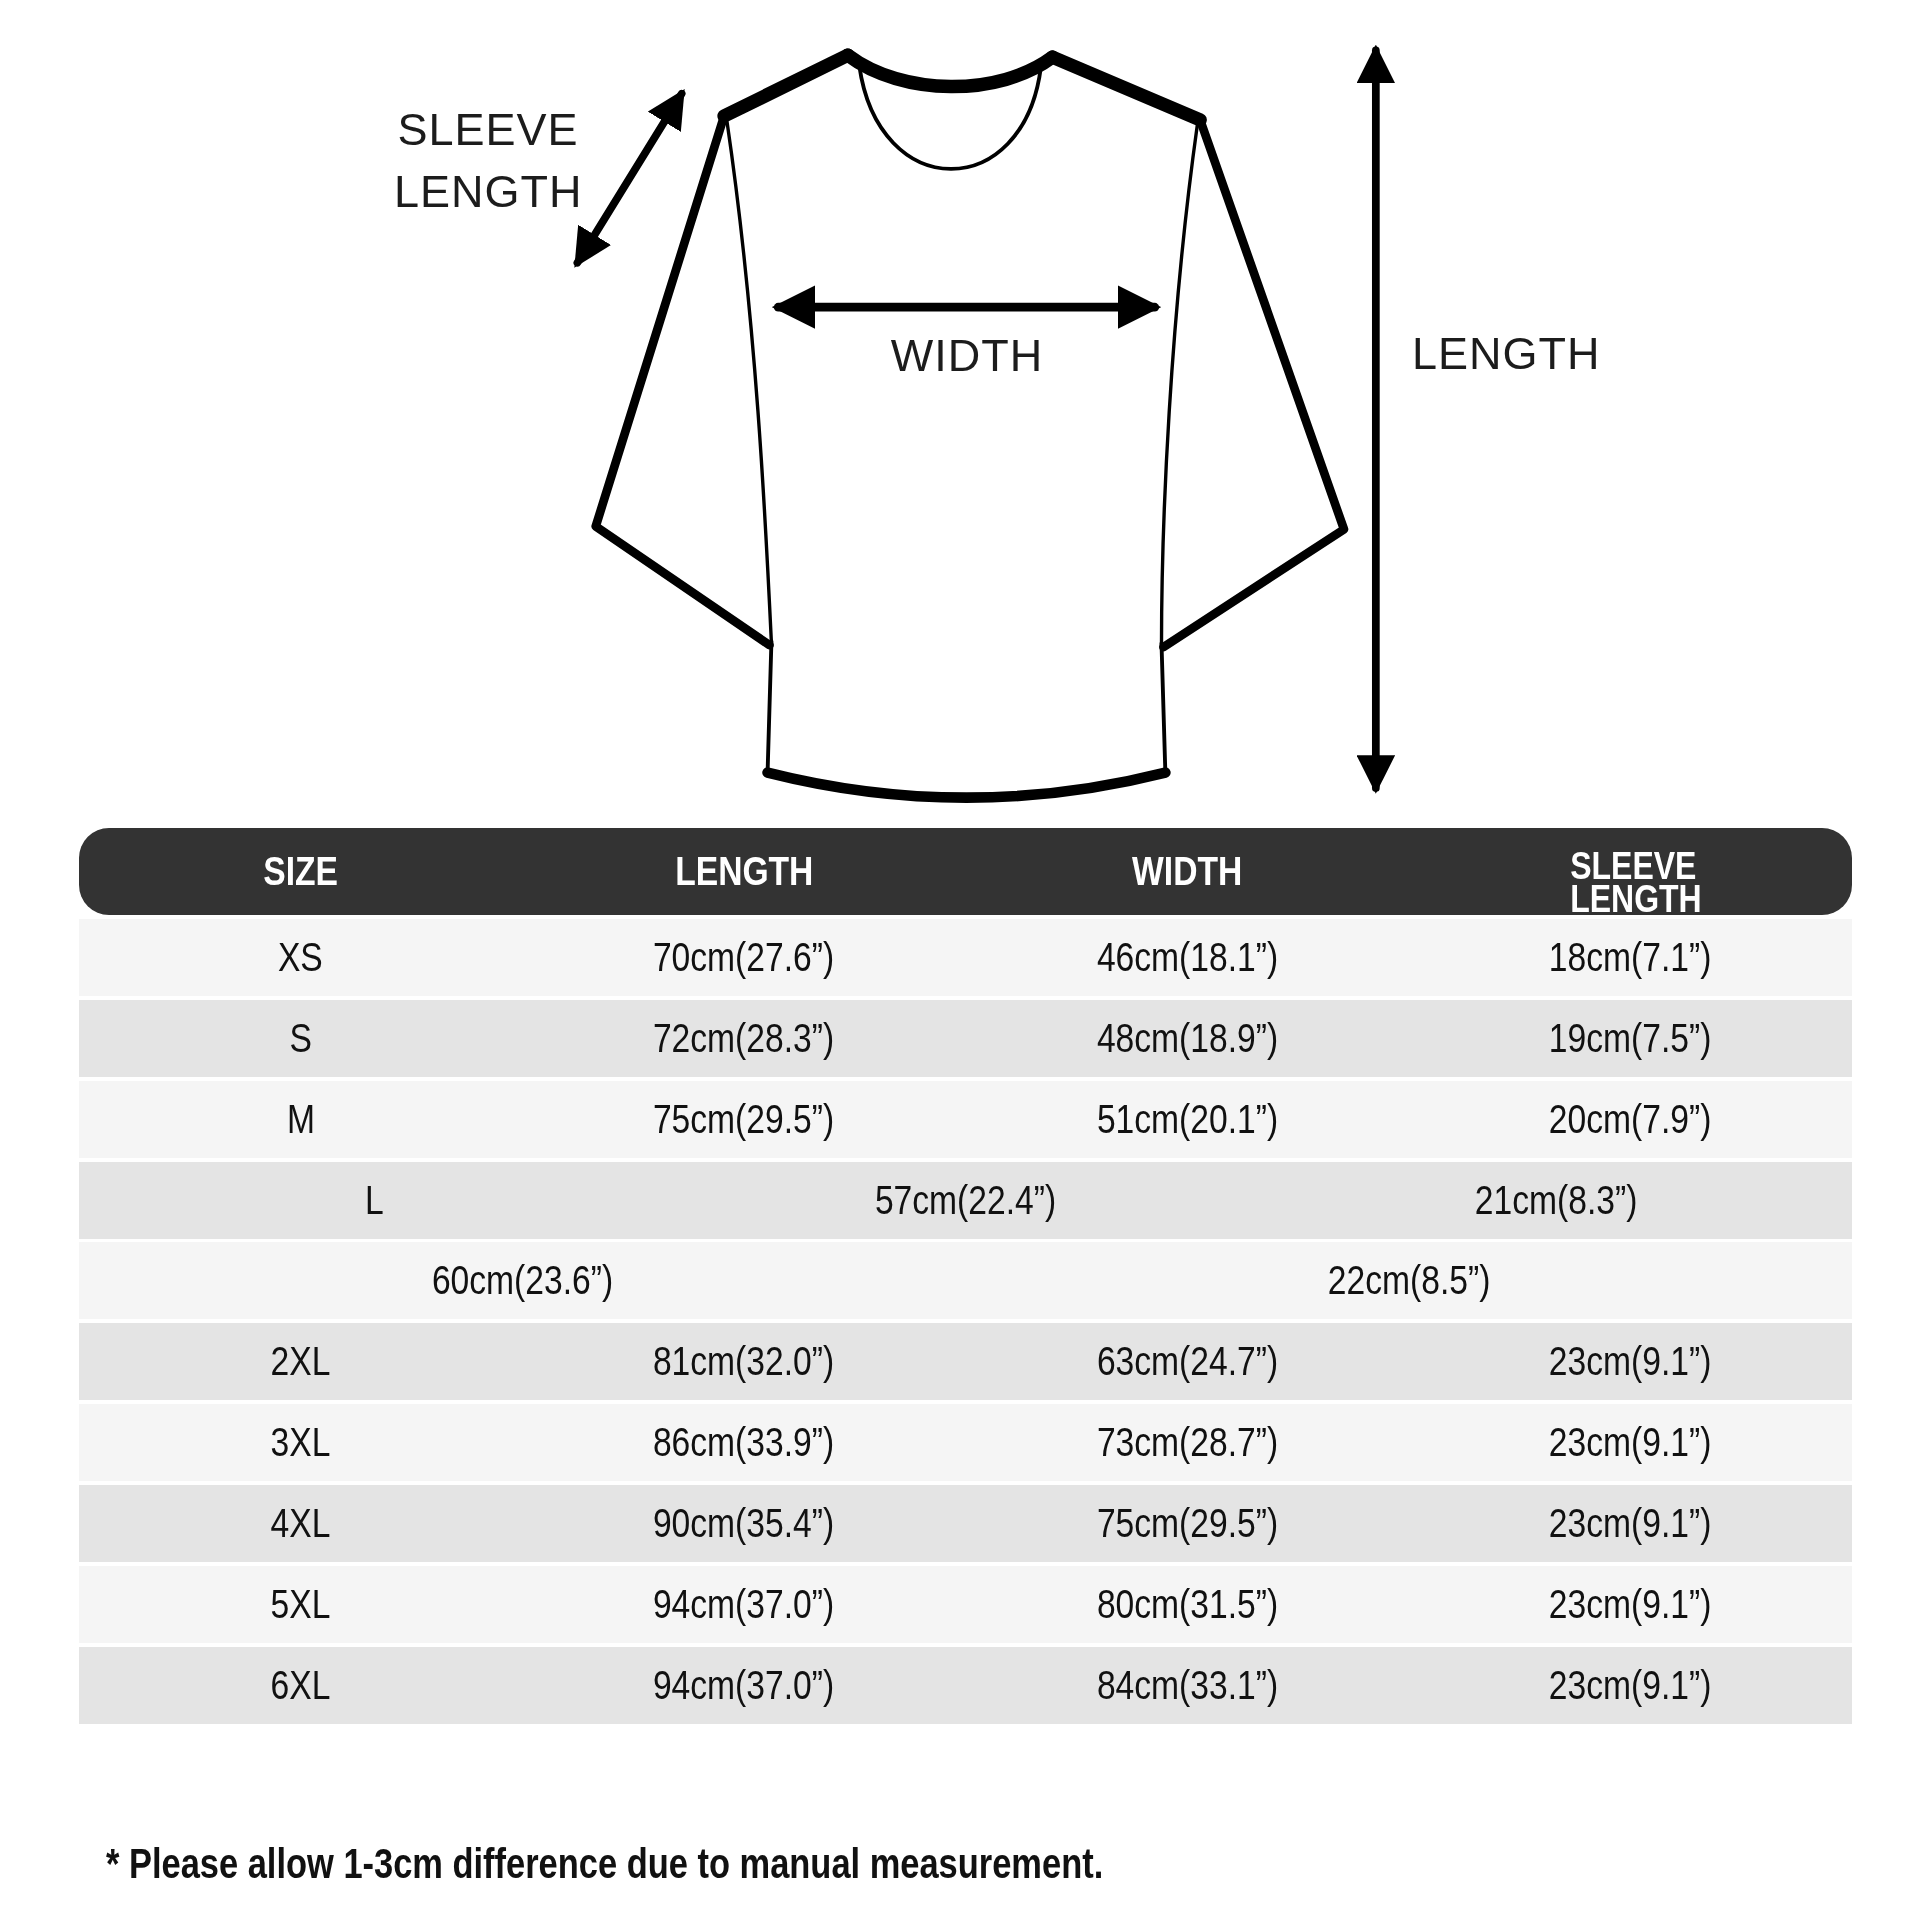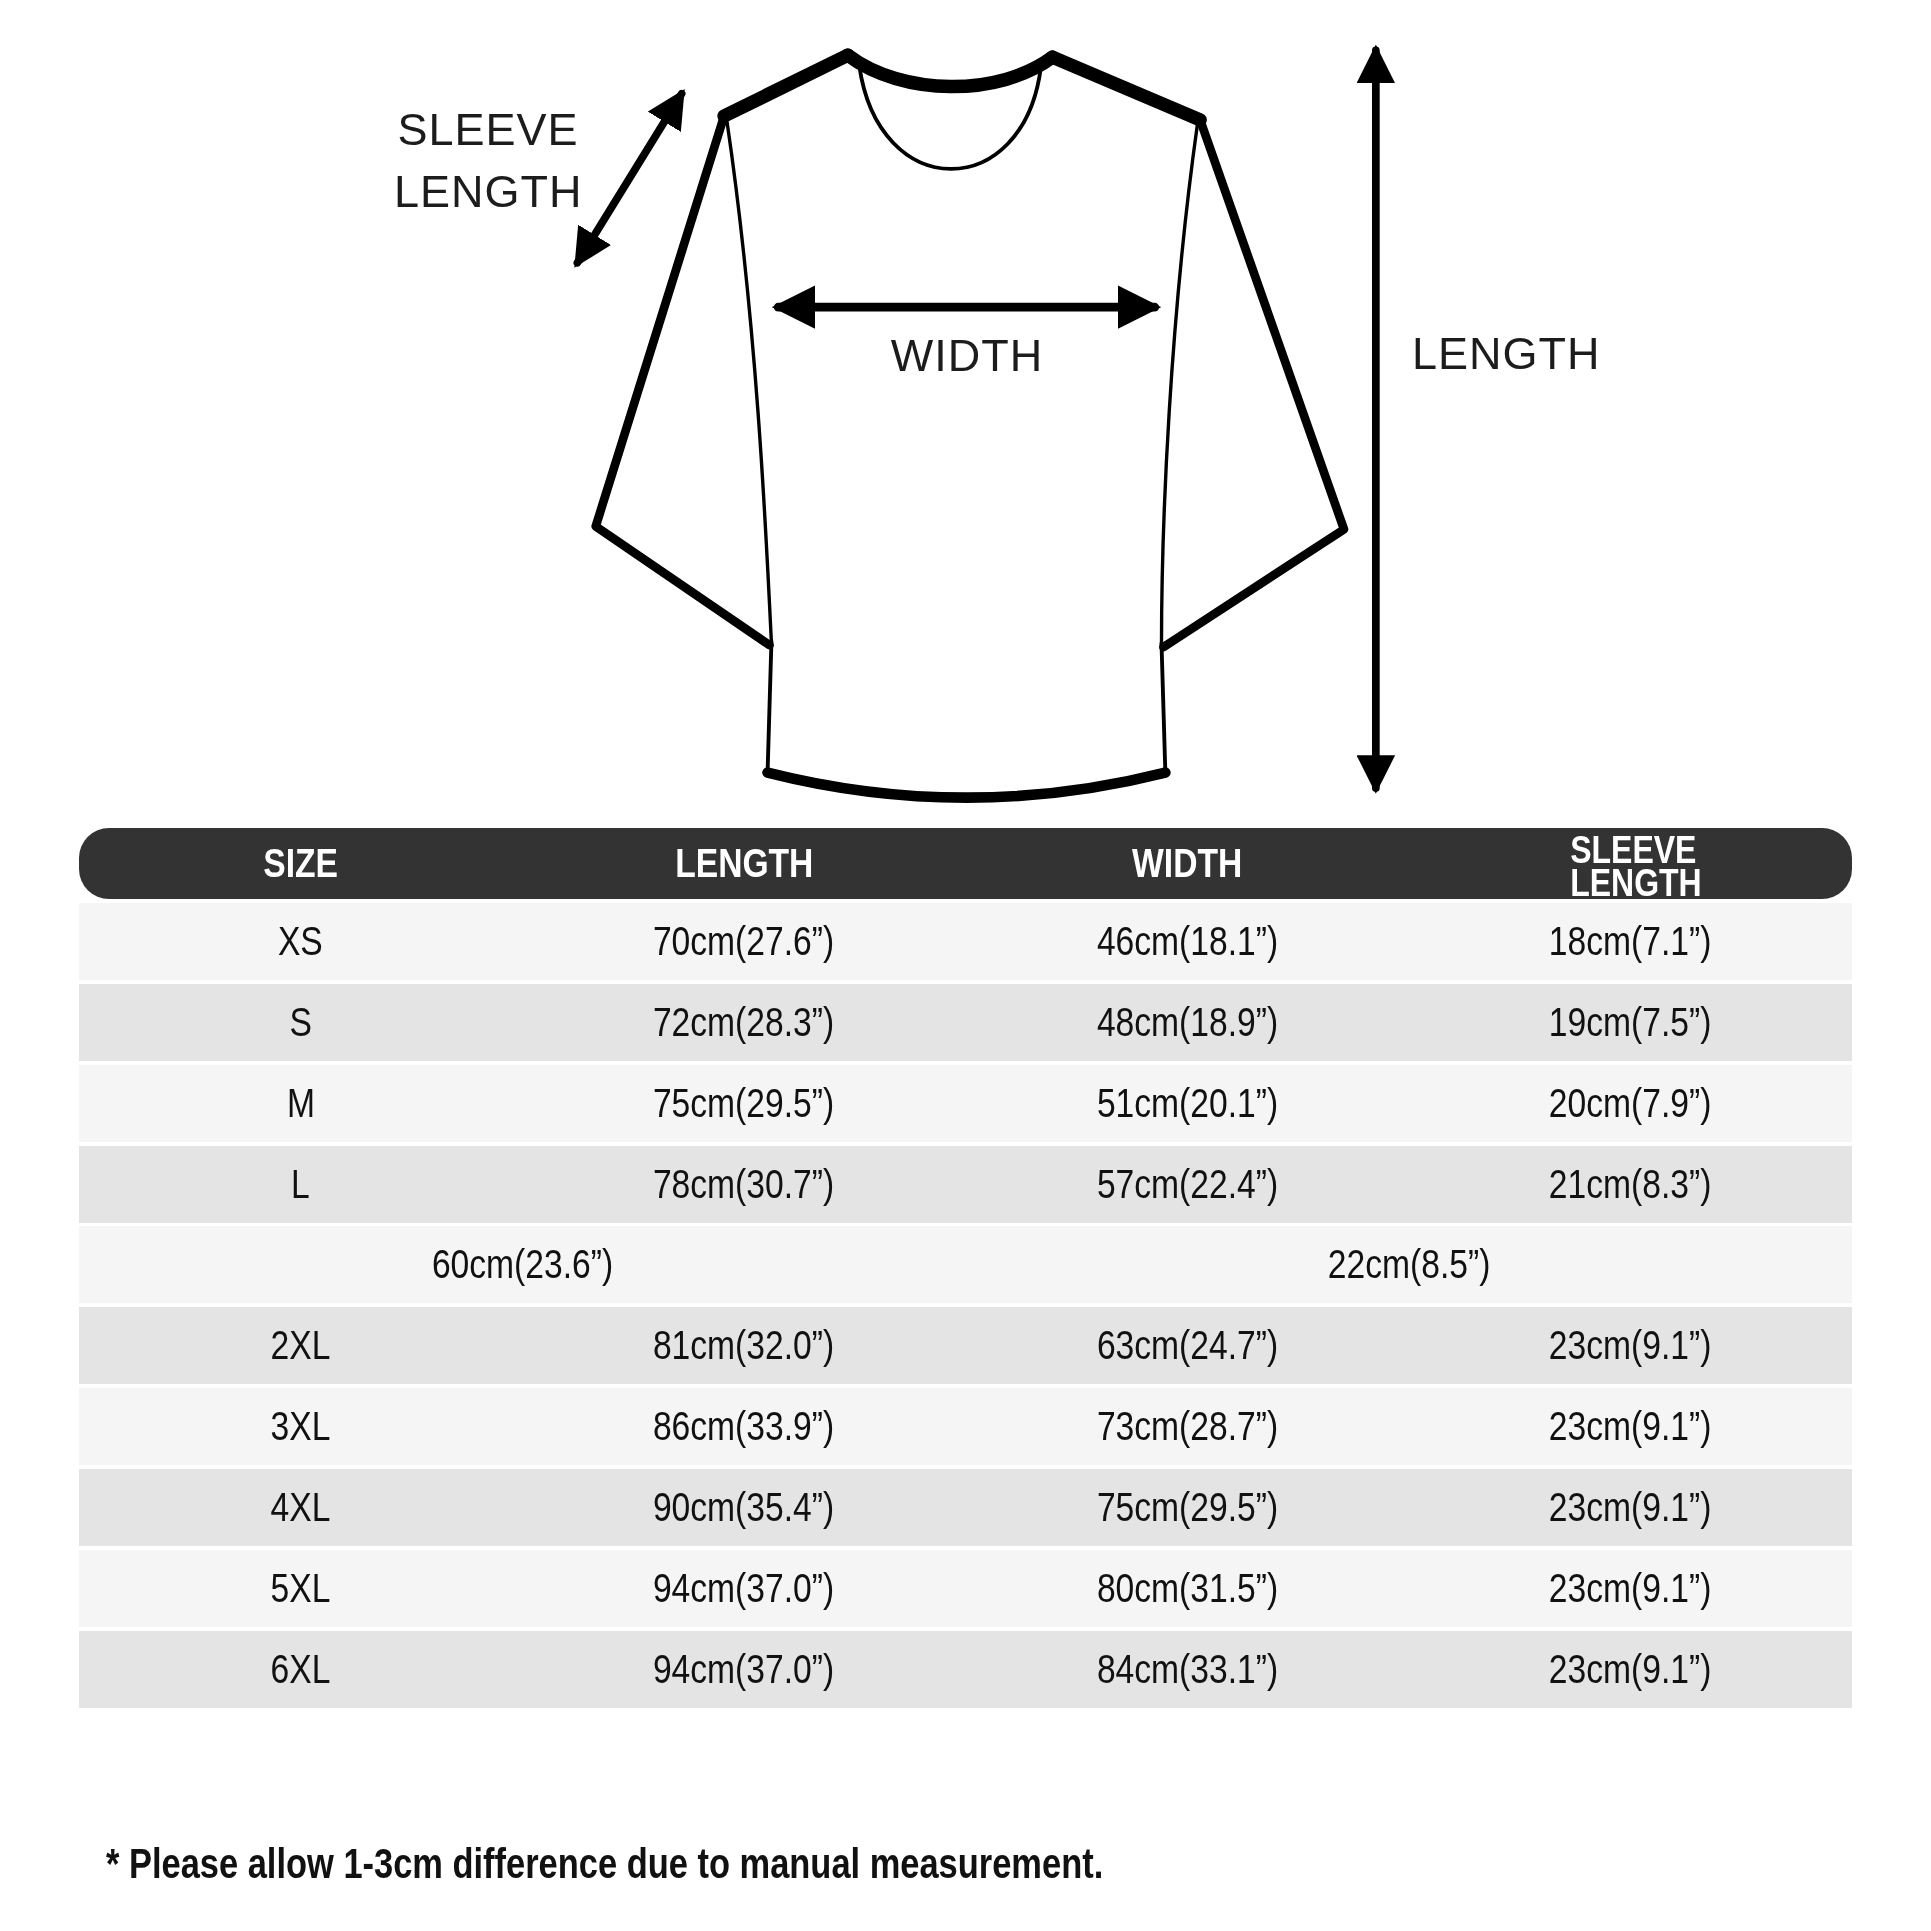--- a/index.html
+++ b/index.html
@@ -56,21 +56,21 @@
 
   
   .size-table {
     position: absolute;
     left: 79px;
     top: 828px;
     width: 1773px;
   }
   .table-header {
     display: flex;
-    height: 71px;
+    height: 87px;
     background: var(--header-bg, #333333);
     margin-bottom: 3.9px;
     border-radius: 30px;
   }
   .header-cell {
     flex: 1;
     display: flex;
     align-items: center;
     justify-content: center;
     color: var(--header-text, #ffffff);
@@ -188,21 +188,20 @@
     <div class="cell"><span class="cnd">19cm(7.5”)</span></div>
   </div>
       <div class="table-row light">
     <div class="cell"><span class="cnd">M</span></div>
     <div class="cell"><span class="cnd">75cm(29.5”)</span></div>
     <div class="cell"><span class="cnd">51cm(20.1”)</span></div>
     <div class="cell"><span class="cnd">20cm(7.9”)</span></div>
   </div>
       <div class="table-row dark">
     <div class="cell"><span class="cnd">L</span></div>
-    <div class="cell"><span class="cnd">78cm(30.7”)</span></div>
     <div class="cell"><span class="cnd">57cm(22.4”)</span></div>
     <div class="cell"><span class="cnd">21cm(8.3”)</span></div>
   </div>
       <div class="table-row light">
     <div class="cell"><span class="cnd">60cm(23.6”)</span></div>
     <div class="cell"><span class="cnd">22cm(8.5”)</span></div>
   </div>
       <div class="table-row dark">
     <div class="cell"><span class="cnd">2XL</span></div>
     <div class="cell"><span class="cnd">81cm(32.0”)</span></div>

